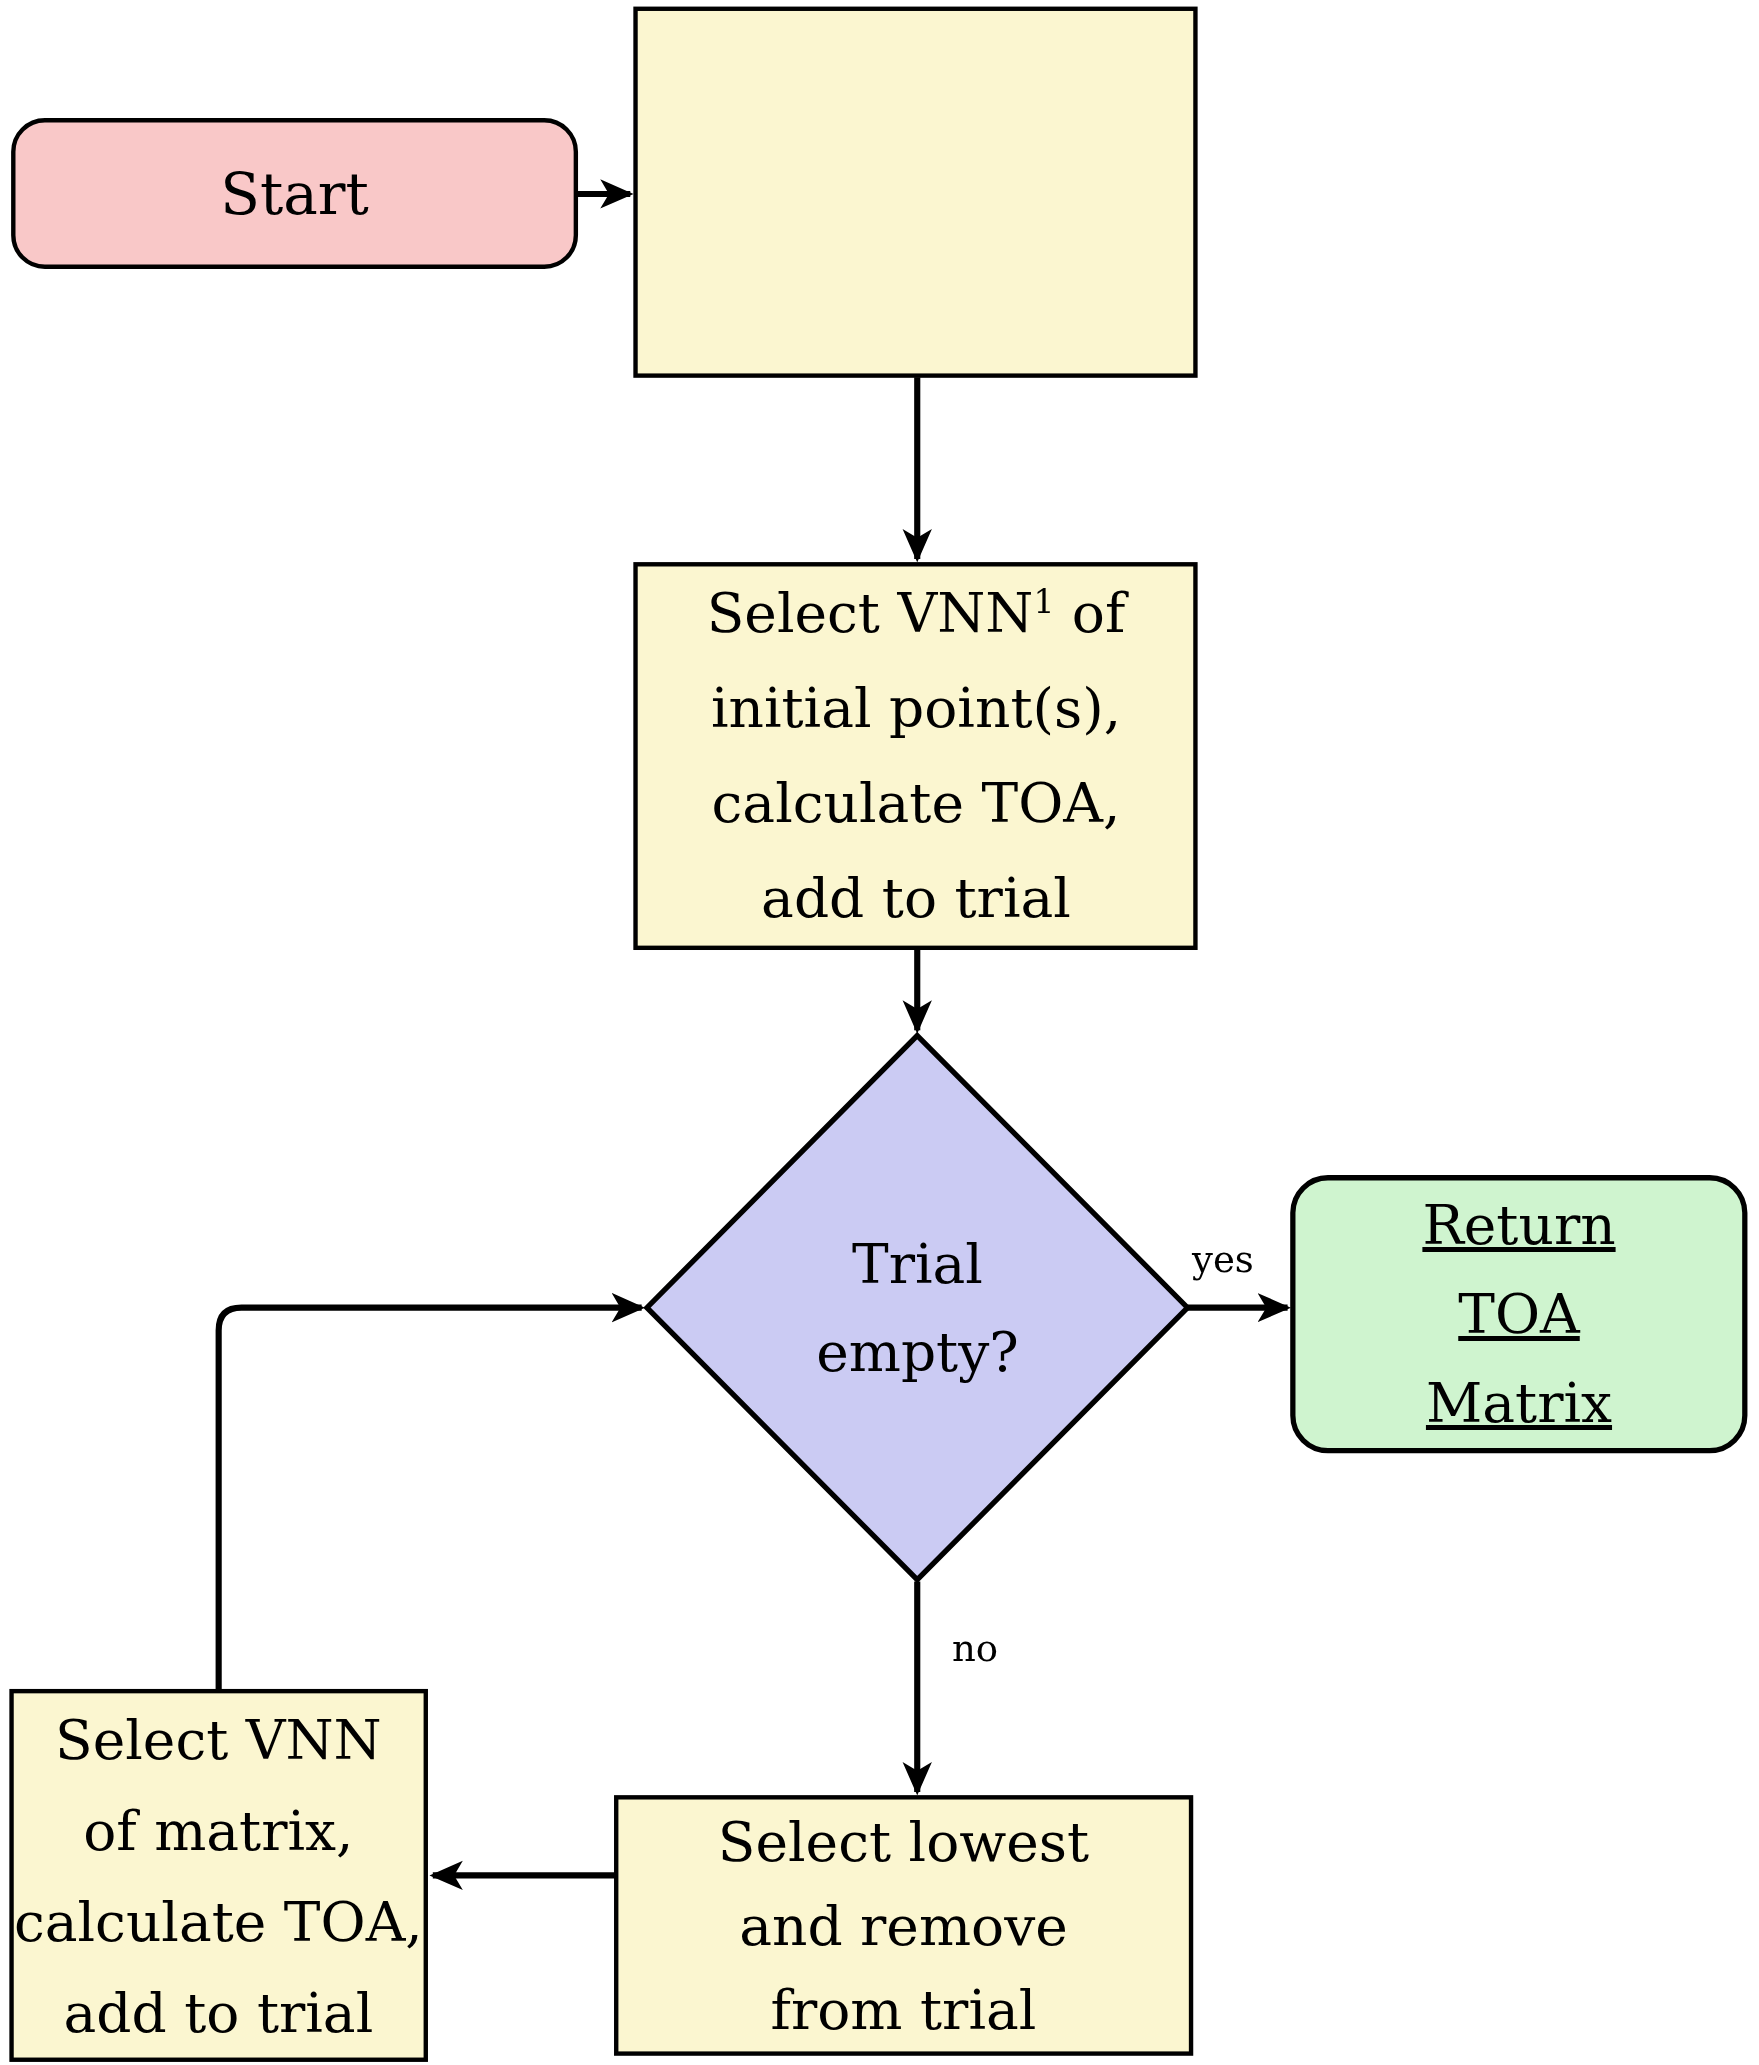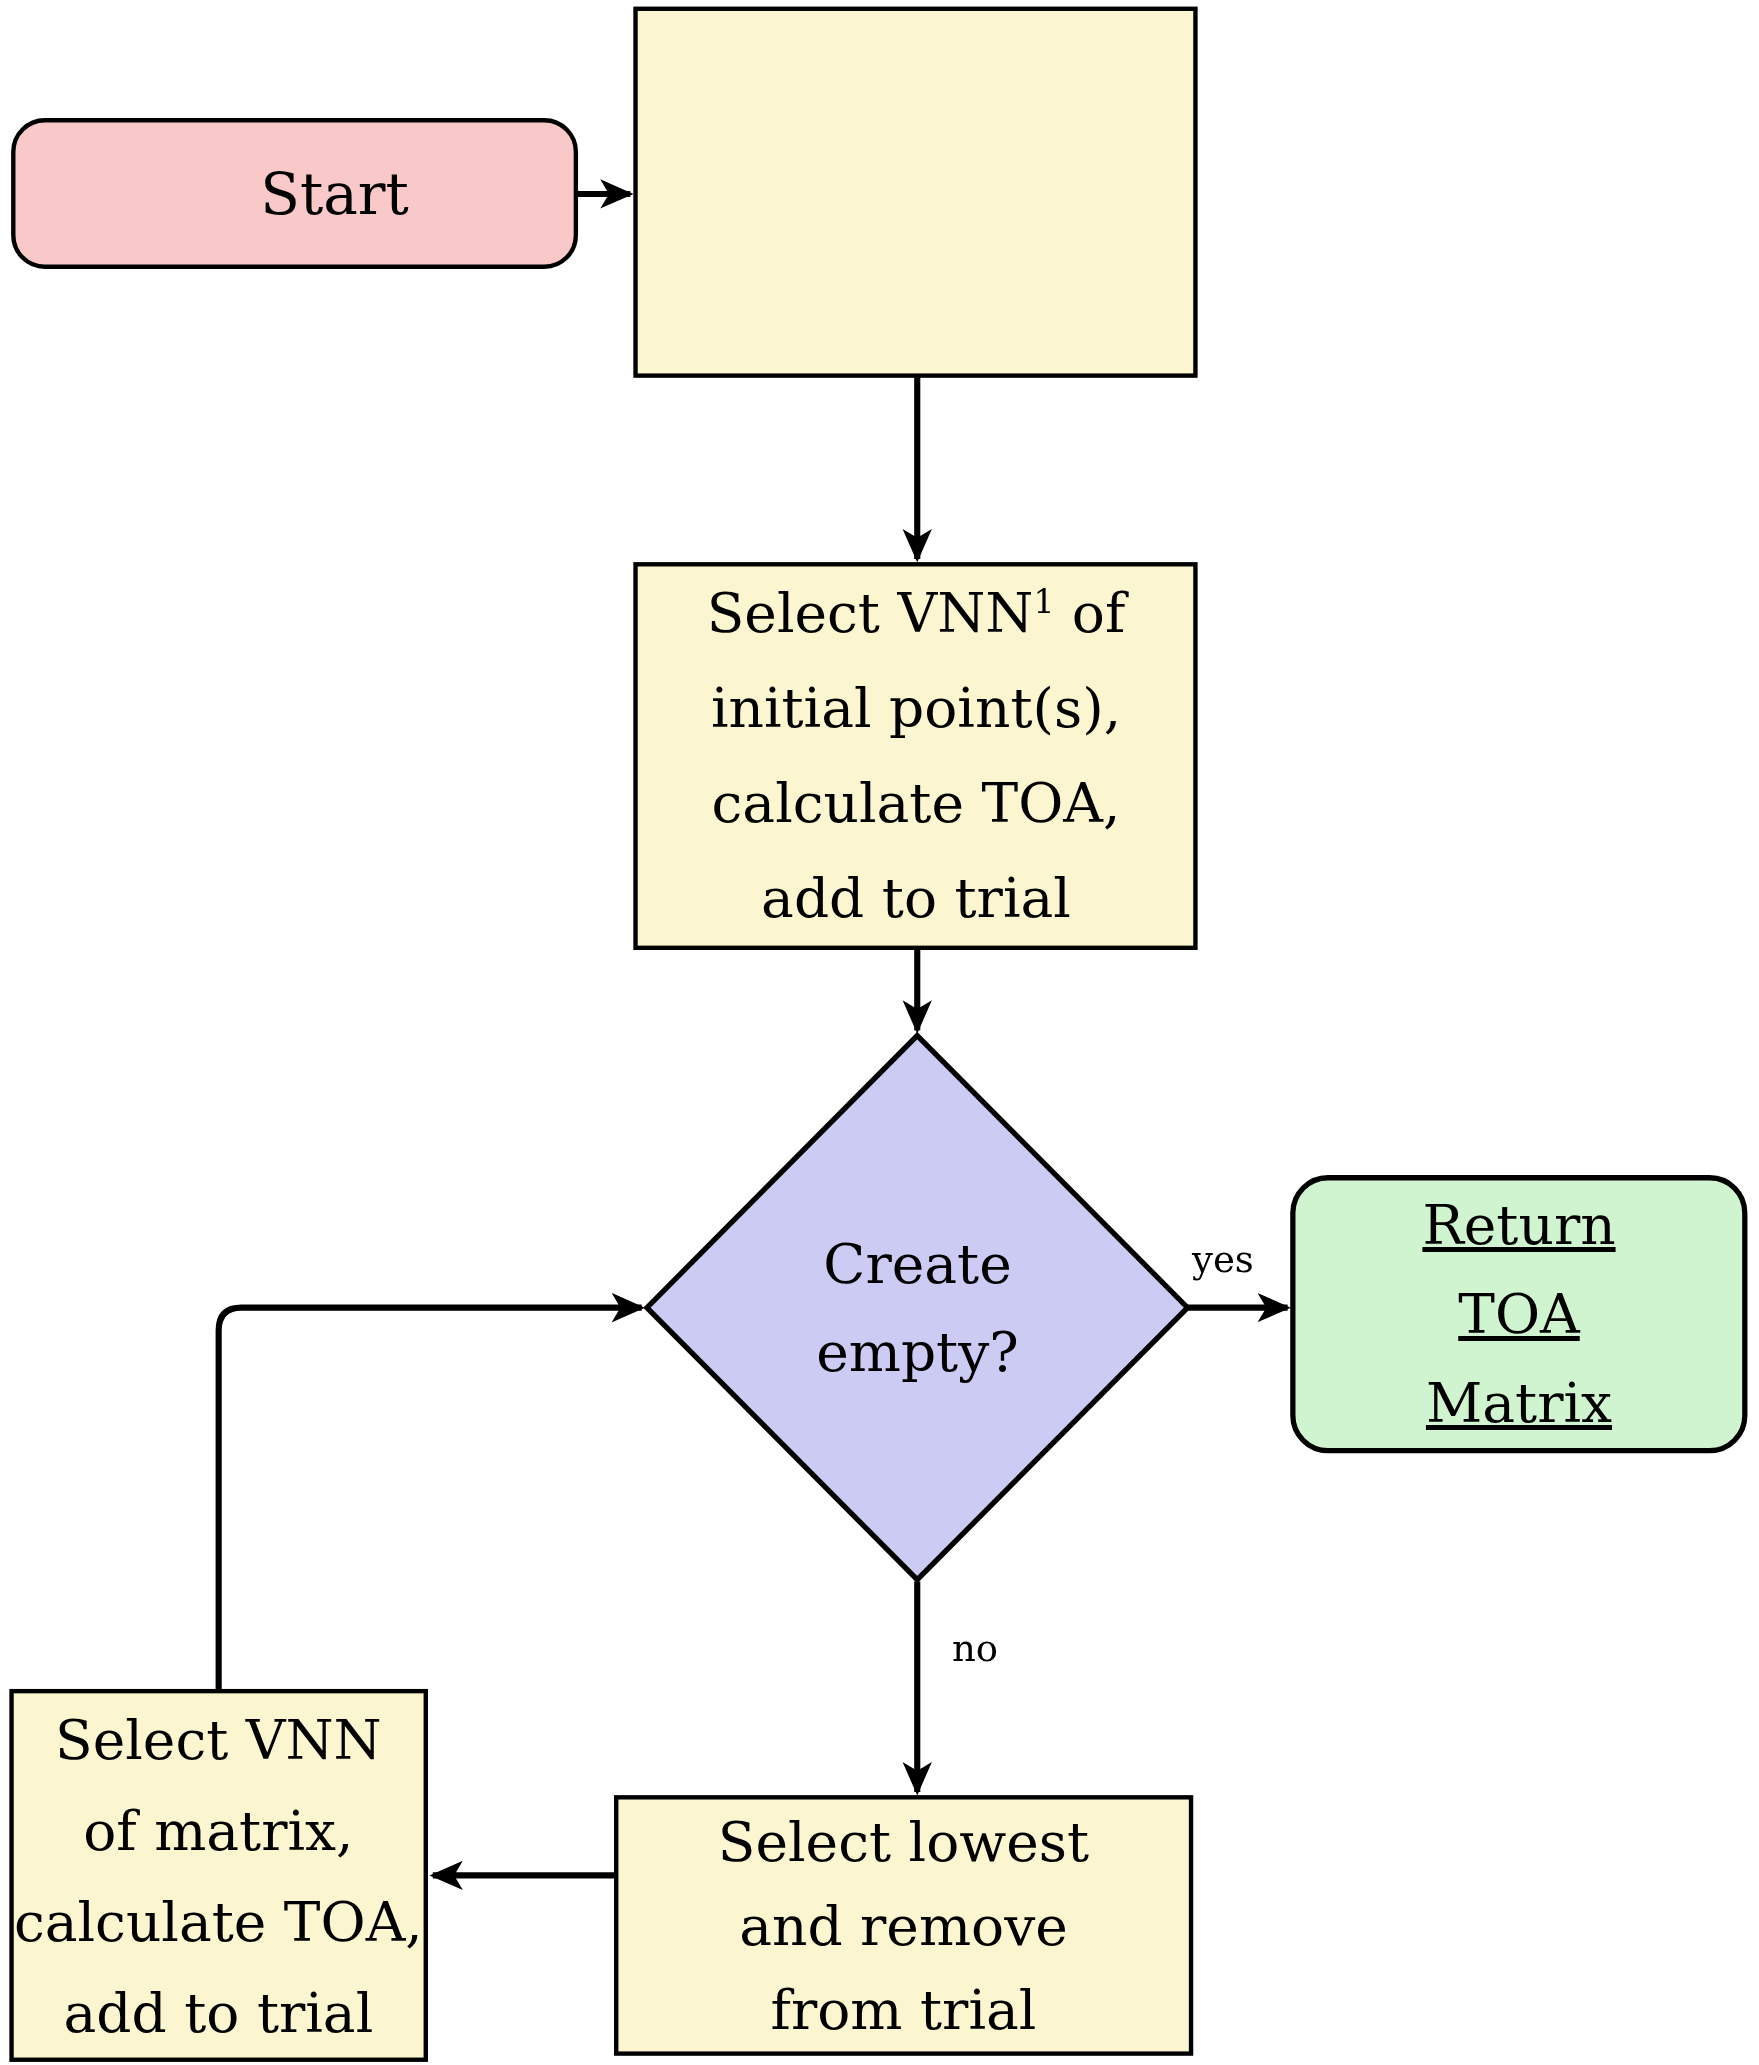--- a/index.html
+++ b/index.html
@@ -48,34 +48,34 @@
 
     <path d="M656,221 L718,221" stroke="#000000" stroke-width="7" fill="none" marker-end="url(#arrow)"></path>
     <path d="M1045,430 L1045,637" stroke="#000000" stroke-width="7" fill="none" marker-end="url(#arrow)"></path>
     <path d="M1045,1082 L1045,1174" stroke="#000000" stroke-width="7" fill="none" marker-end="url(#arrow)"></path>
     <path d="M1353,1490 L1467,1490" stroke="#000000" stroke-width="7" fill="none" marker-end="url(#arrow)"></path>
     <path d="M1045,1802 L1045,2042" stroke="#000000" stroke-width="7" fill="none" marker-end="url(#arrow)"></path>
     <path d="M702,2137 L493,2137" stroke="#000000" stroke-width="7" fill="none" marker-end="url(#arrow)"></path>
     <path d="M249,1925 L249,1516 Q249,1490 275,1490 L731,1490" stroke="#000000" stroke-width="7" fill="none" marker-end="url(#arrow)"></path>
   </svg>
 
-  <div class="txt start-txt" style="left:13px;top:120px;width:563px;height:147px;margin-left:40px;">
+  <div class="txt start-txt" style="left:13px;top:120px;width:563px;height:147px;">
     <div>Start</div>
   </div>
 
 
   <div class="txt lh-b" style="left:636px;top:564px;width:560px;height:384px;">
     <div><span>Select VNN</span><sup class="fnote">1</sup><span class="post"> of</span></div>
     <div>initial point(s),</div>
     <div>calculate TOA,</div>
     <div>add to trial</div>
   </div>
 
   <div class="txt lh-dia" style="left:698px;top:1088px;width:439px;height:439px;">
-    <div>Create</div>
+    <div>Trial</div>
     <div>empty?</div>
   </div>
 
   <div class="txt lh-green" style="left:1293px;top:1178px;width:452px;height:273px;text-decoration:underline;">
     <div>Return</div>
     <div>TOA</div>
     <div>Matrix</div>
   </div>
 
   <div class="txt lh-c" style="left:616px;top:1798px;width:575px;height:256px;">

